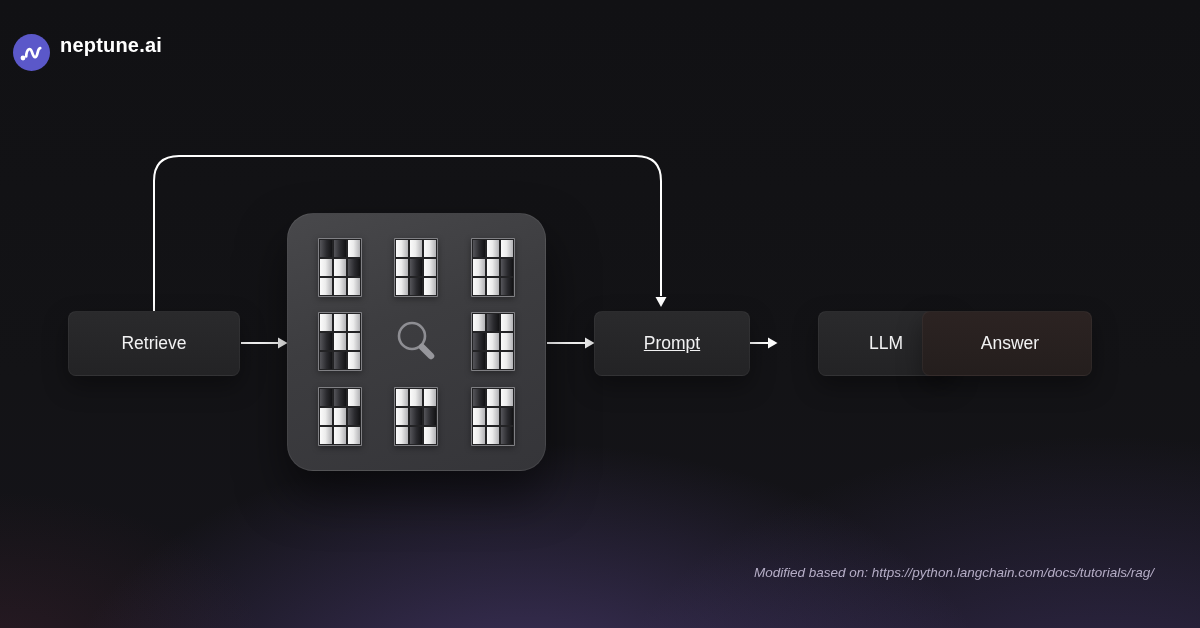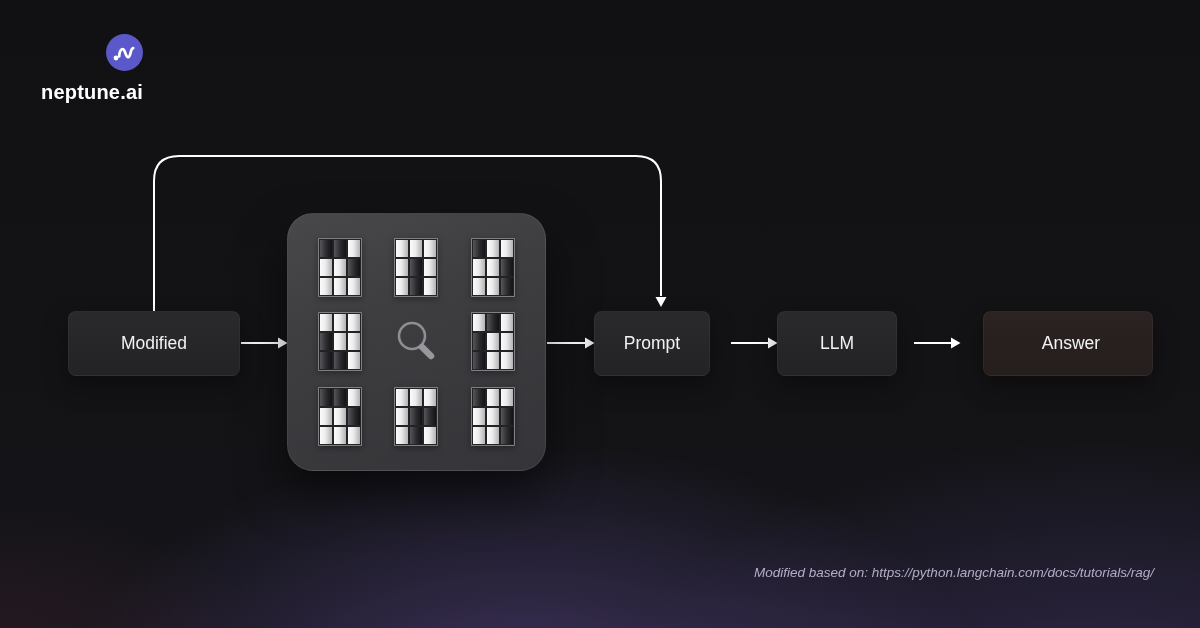--- a/index.html
+++ b/index.html
@@ -7,21 +7,21 @@
     position:relative; width:1200px; height:628px; overflow:hidden;
     font-family:"Liberation Sans", sans-serif;
     background:
       radial-gradient(750px 420px at 44% 112%, rgba(106,84,164,0.50), transparent 62%),
       radial-gradient(780px 470px at 92% 118%, rgba(100,78,158,0.40), transparent 65%),
       radial-gradient(430px 260px at 0% 104%, rgba(140,62,84,0.16), transparent 62%),
       linear-gradient(180deg, #111114 0%, #131316 60%, #141319 100%);
   }
 
   
-  .brand { position:absolute; left:41px; top:34px; display:flex; align-items:flex-end; gap:10px;flex-direction:column; }
+  .brand { position:absolute; left:13px; top:34px; display:flex; align-items:flex-start; gap:10px; }
   .logo { width:37px; height:37px; display:block; }
   .brand-name { color:#ffffff; font-size:20px; font-weight:700; letter-spacing:.2px; }
 
   
   .arrows { position:absolute; inset:0; pointer-events:none; }
 
   
   .retrieve-label { position:absolute; left:287px; top:181px; width:259px; text-align:center;
     color:#f4f4f5; font-size:18px; }
   .retrieve-box {
@@ -47,23 +47,23 @@
   
   .node {
     position:absolute; top:311px; height:65px; box-sizing:border-box;
     display:flex; align-items:center; justify-content:center;
     border-radius:8px; color:#f2f2f3; font-size:17.5px;
     background:linear-gradient(180deg,#2a2a2c 0%, #232325 100%);
     border:1px solid rgba(255,255,255,0.045);
     box-shadow:0 10px 24px rgba(0,0,0,0.35);
   }
   .node-question { left:68px;  width:172px; }
-  .node-prompt   { left:594px; width:116px; }
-  .node-llm      { left:777px; width:120px; }
-  .node-answer   { left:983px; width:170px;
+  .node-prompt   { left:594px; width:156px;text-decoration:underline; }
+  .node-llm      { left:818px; width:136px; }
+  .node-answer   { left:922px; width:170px;
     background:linear-gradient(180deg,#2c2322 0%, #241e1d 100%);padding-left:6px; }
 
   
   .attribution { position:absolute; right:46px; top:565px; font-size:13.5px; color:#b5adc6;font-style:italic; }
 </style>
 </head>
 <body>
 
 <div class="canvas">
 
@@ -184,20 +184,20 @@
         <span class="cell light"></span>
         <span class="cell light"></span>
         <span class="cell light"></span>
         <span class="cell dark"></span>
         <span class="cell light"></span>
         <span class="cell light"></span>
         <span class="cell dark"></span>
       </div>
   </div>
 
-  <div class="node node-question">Modified</div>
+  <div class="node node-question">Retrieve</div>
   <div class="node node-prompt">Prompt</div>
   <div class="node node-llm">LLM</div>
   <div class="node node-answer">Answer</div>
 
   <div class="attribution">Modified based on: https://python.langchain.com/docs/tutorials/rag/</div>
 
 </div>
 
 </body></html>

